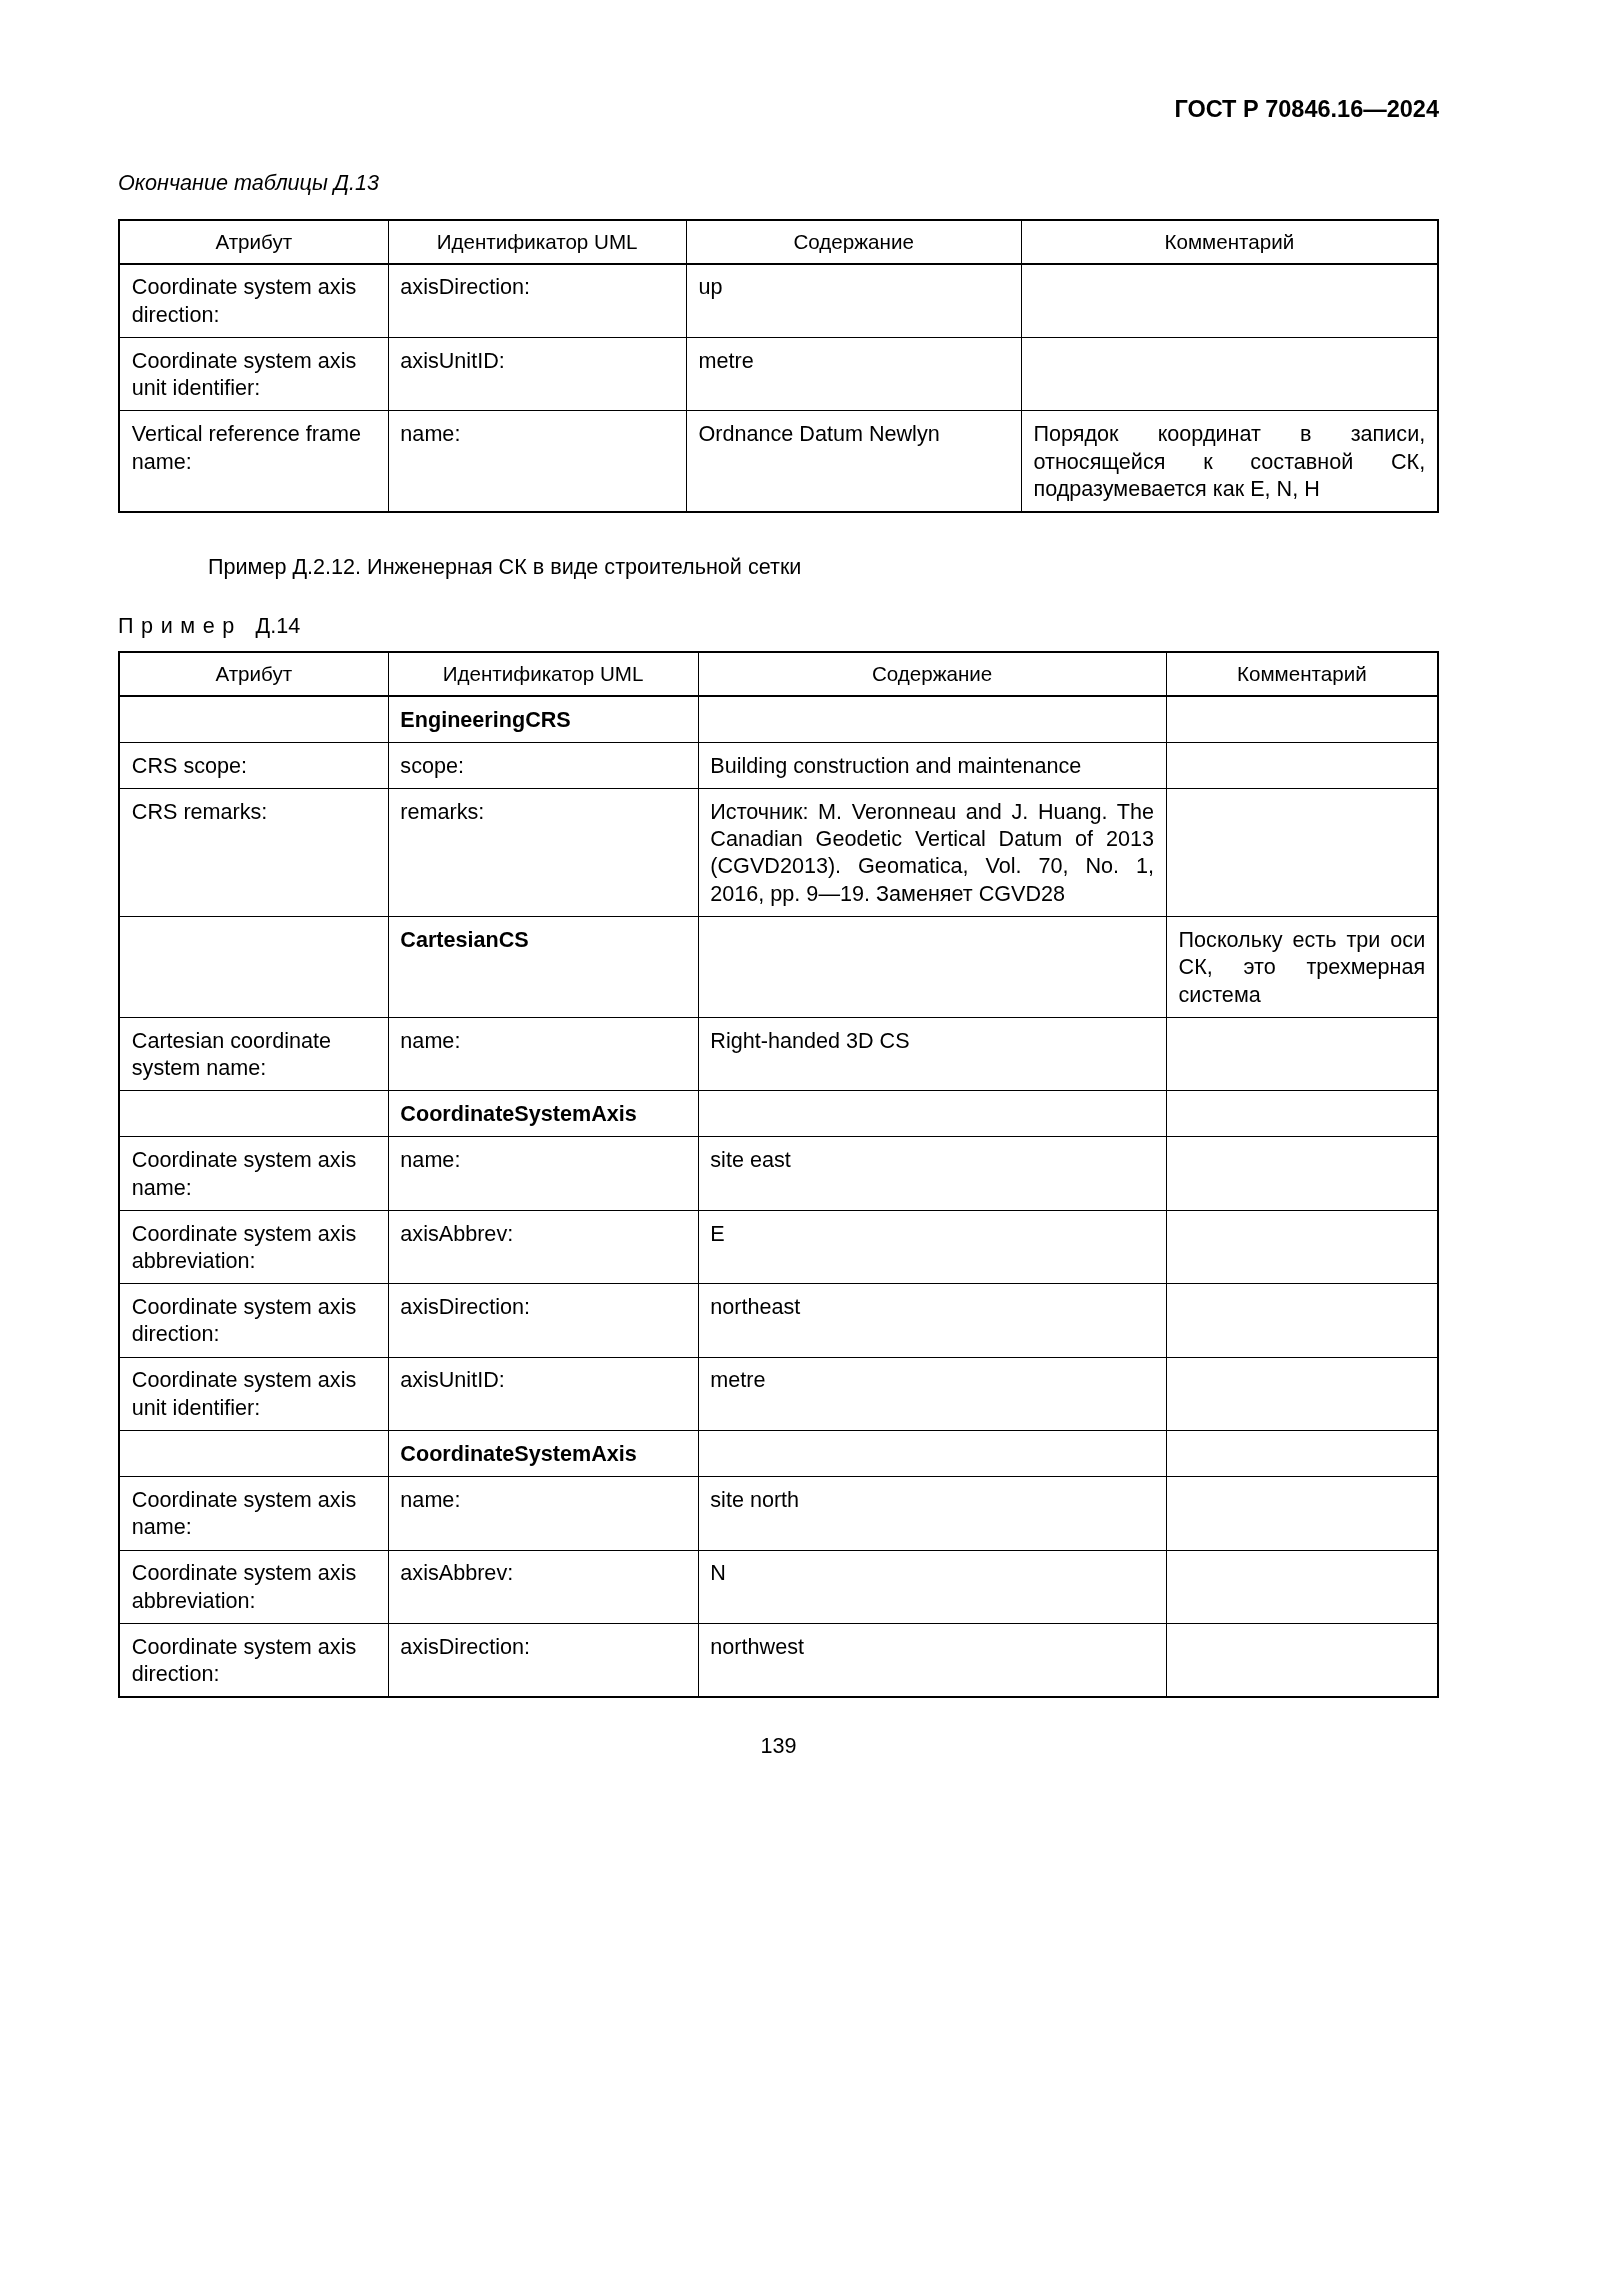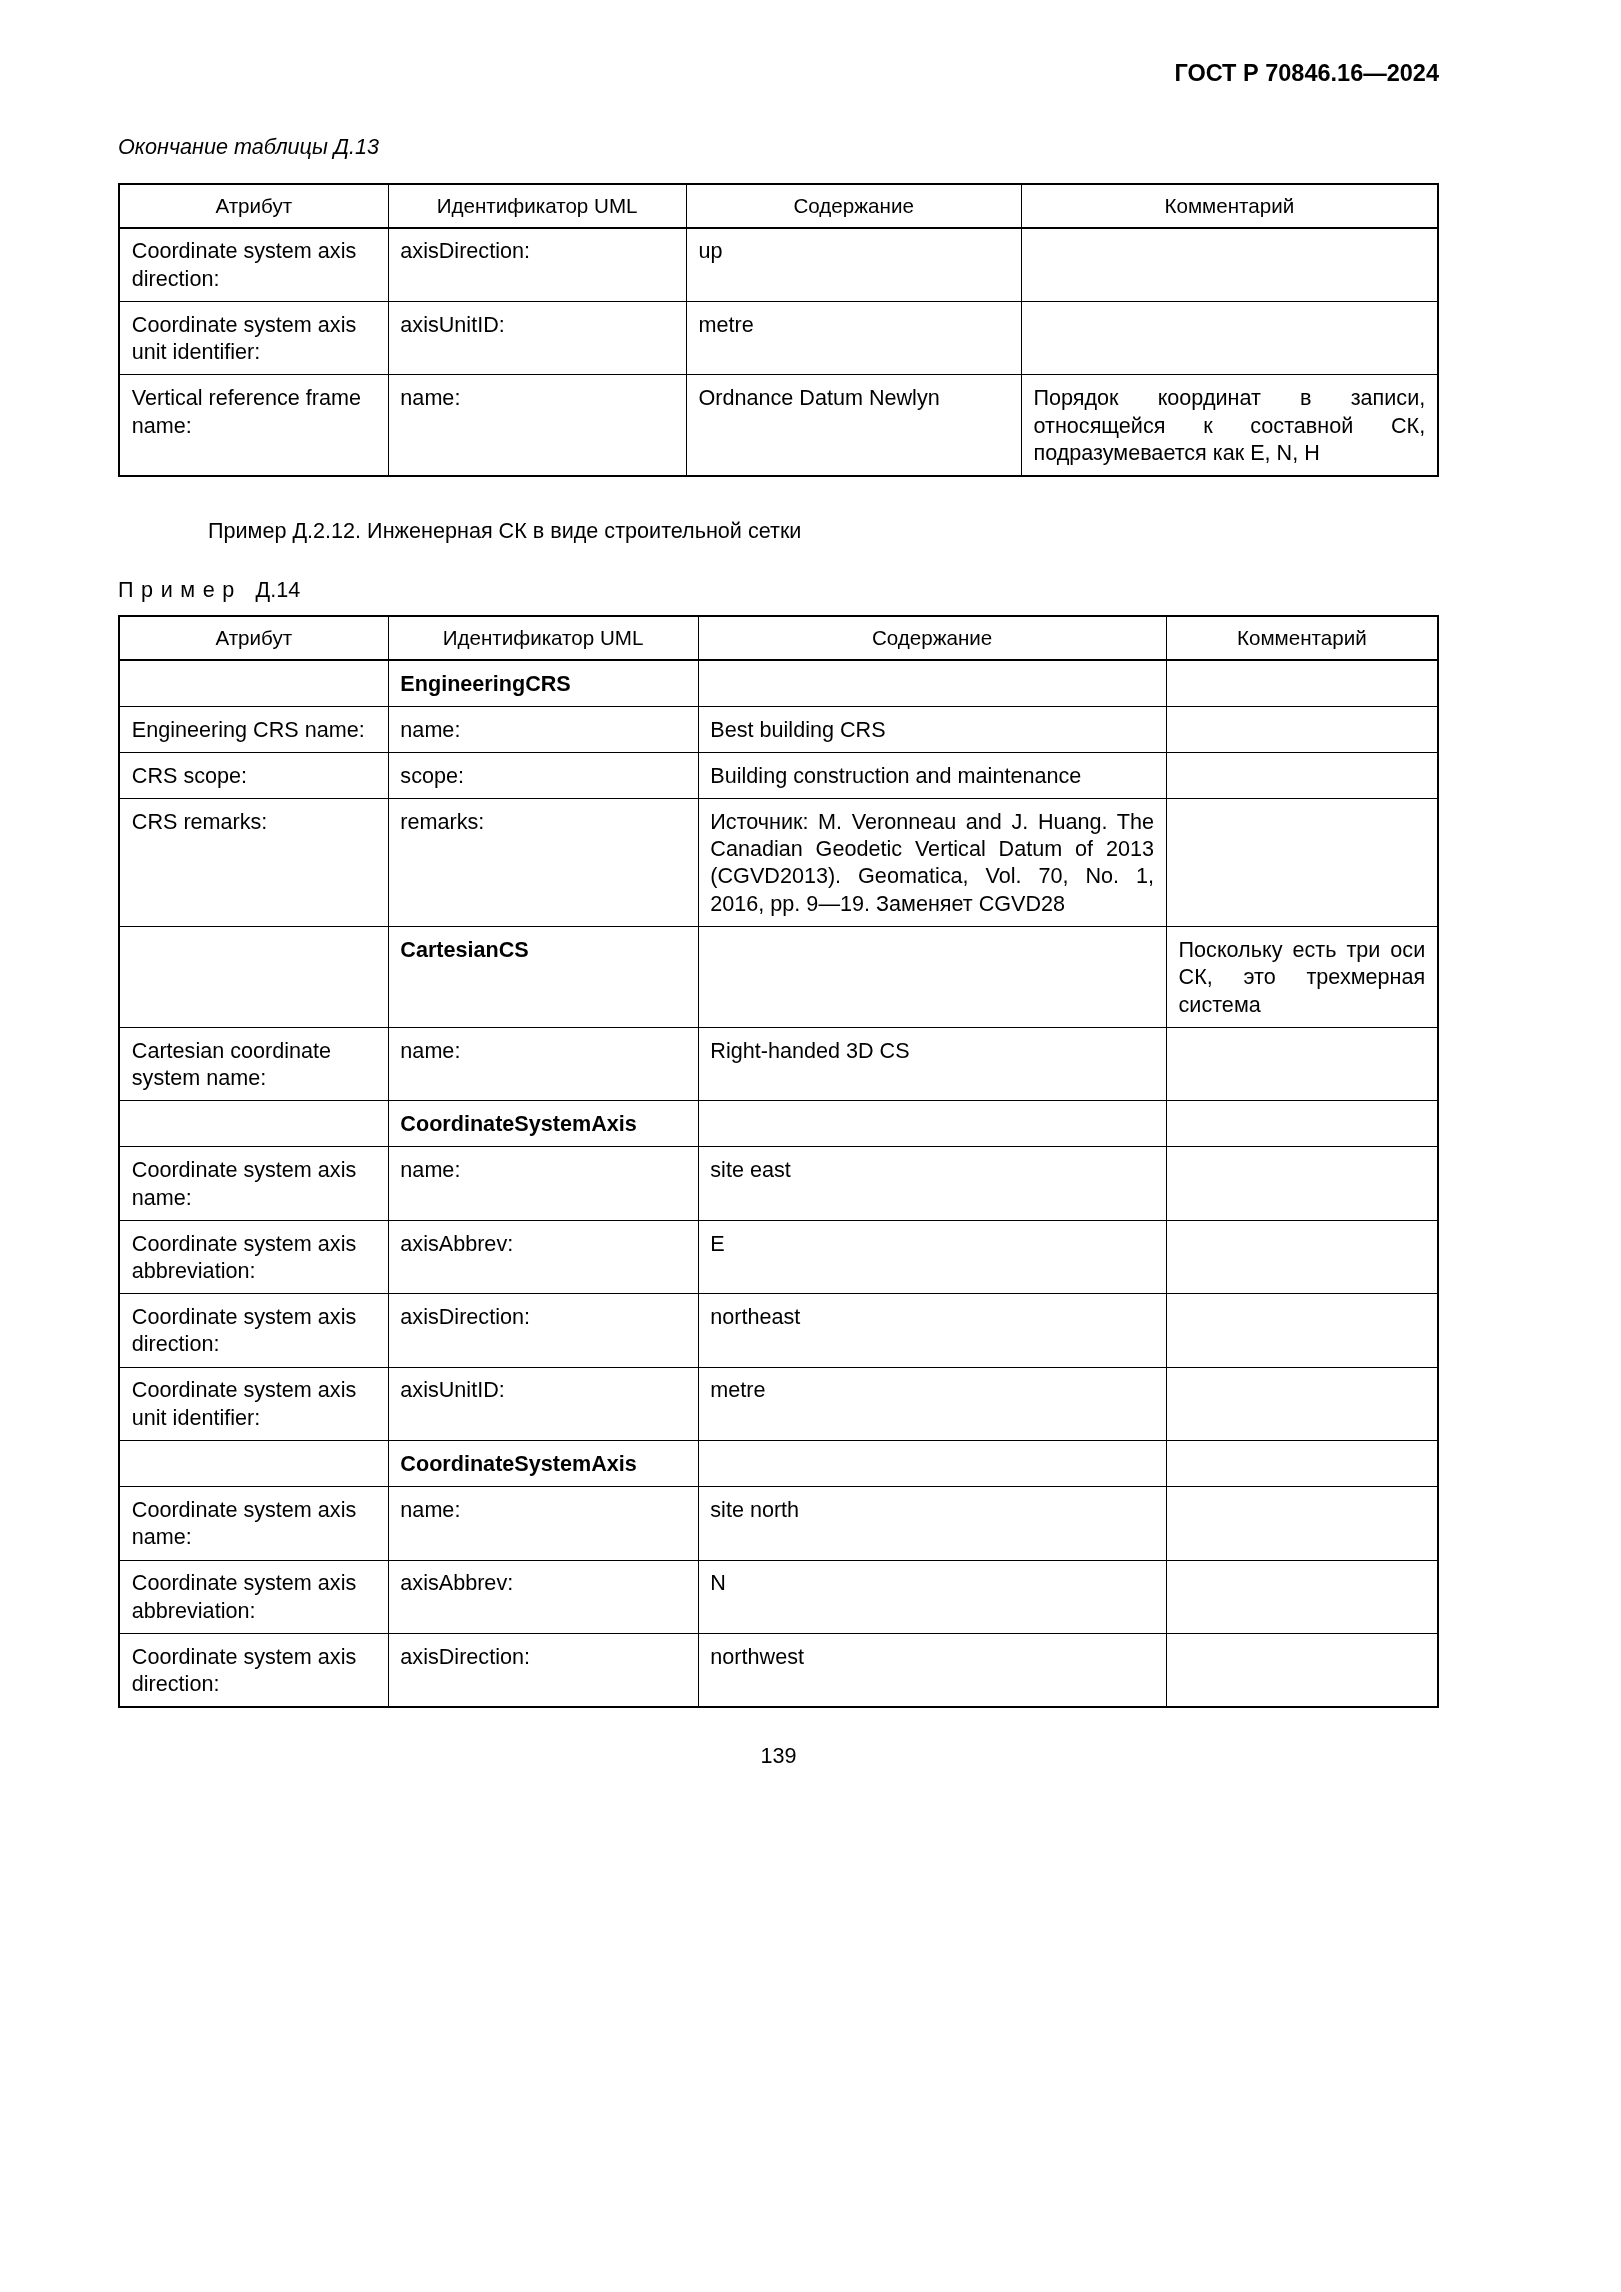--- a/index.html
+++ b/index.html
@@ -3,21 +3,21 @@
 <meta charset="utf-8">
 <style>
   html, body { margin: 0; padding: 0; background: #ffffff; }
   body { font-family: "Liberation Sans", sans-serif; color: #000; }
   .page {
     position: relative;
     width: 1621px;
     height: 2293px;
     box-sizing: border-box;
     background: #fff;
-    padding: 60px 182px 0 118px;
+    padding: 96px 182px 0 118px;
   }
   .doc-header {
     text-align: right;
     font-weight: bold;
     font-size: 23.5px;
     margin-bottom: 47px;
   }
   .table-ending-caption {
     font-style: italic;
     font-size: 21.6px;
@@ -143,26 +143,20 @@
       </tr>
     </thead>
     <tbody>
       <tr>
         <td></td>
         <td class="bold-cell">EngineeringCRS</td>
         <td></td>
         <td></td>
       </tr>
       <tr>
-        <td>Engineering CRS name:</td>
-        <td>name:</td>
-        <td>Best building CRS</td>
-        <td></td>
-      </tr>
-      <tr>
         <td>CRS scope:</td>
         <td>scope:</td>
         <td>Building construction and maintenance</td>
         <td></td>
       </tr>
       <tr>
         <td>CRS remarks:</td>
         <td>remarks:</td>
         <td class="just">Источник: M. Veronneau and J. Huang. The Canadian Geodetic Vertical Datum of 2013 (CGVD2013). Geomatica, Vol. 70, No. 1, 2016, pp. 9—19. Заменяет CGVD28</td>
         <td></td>

